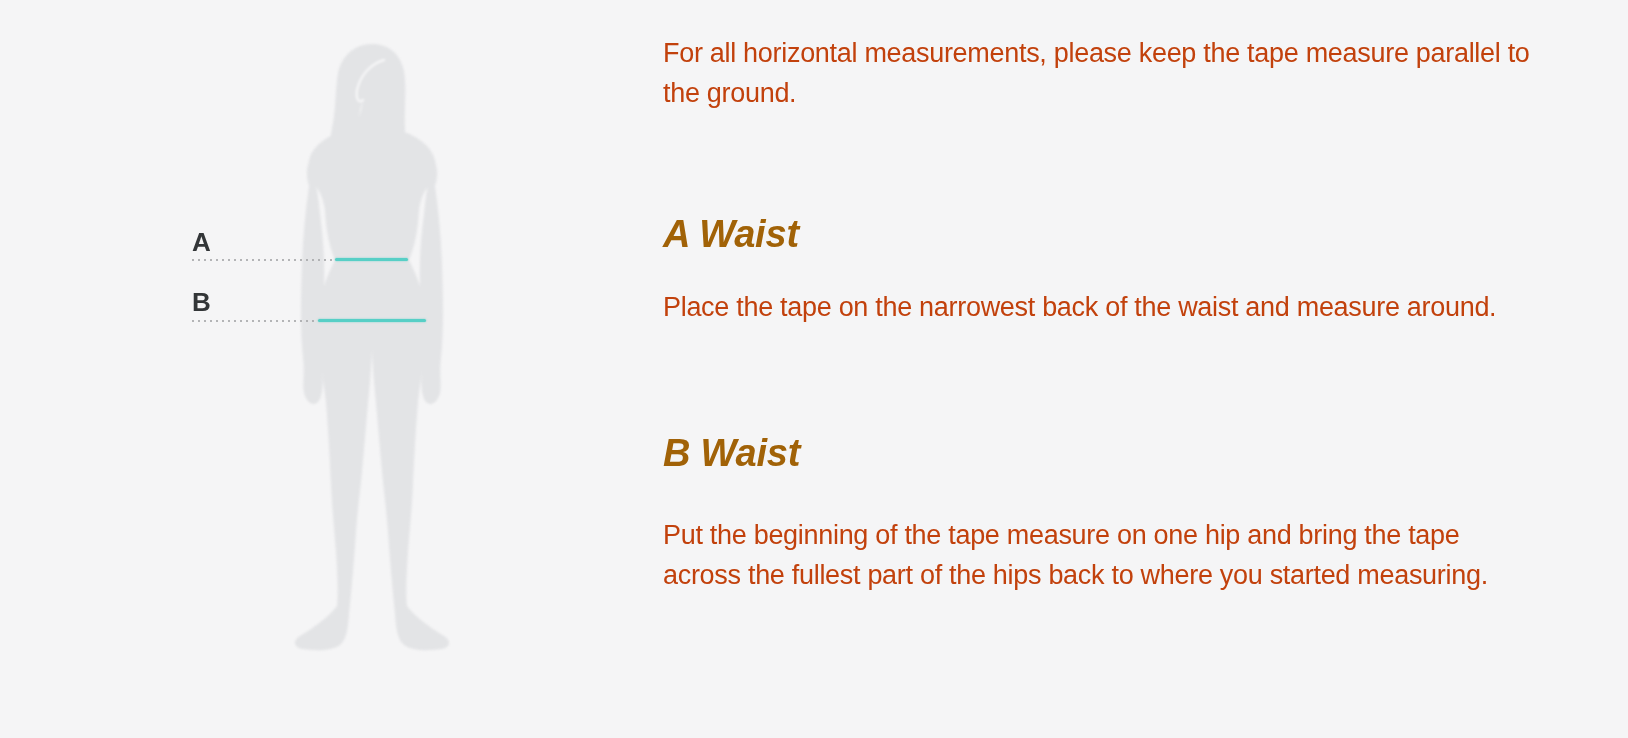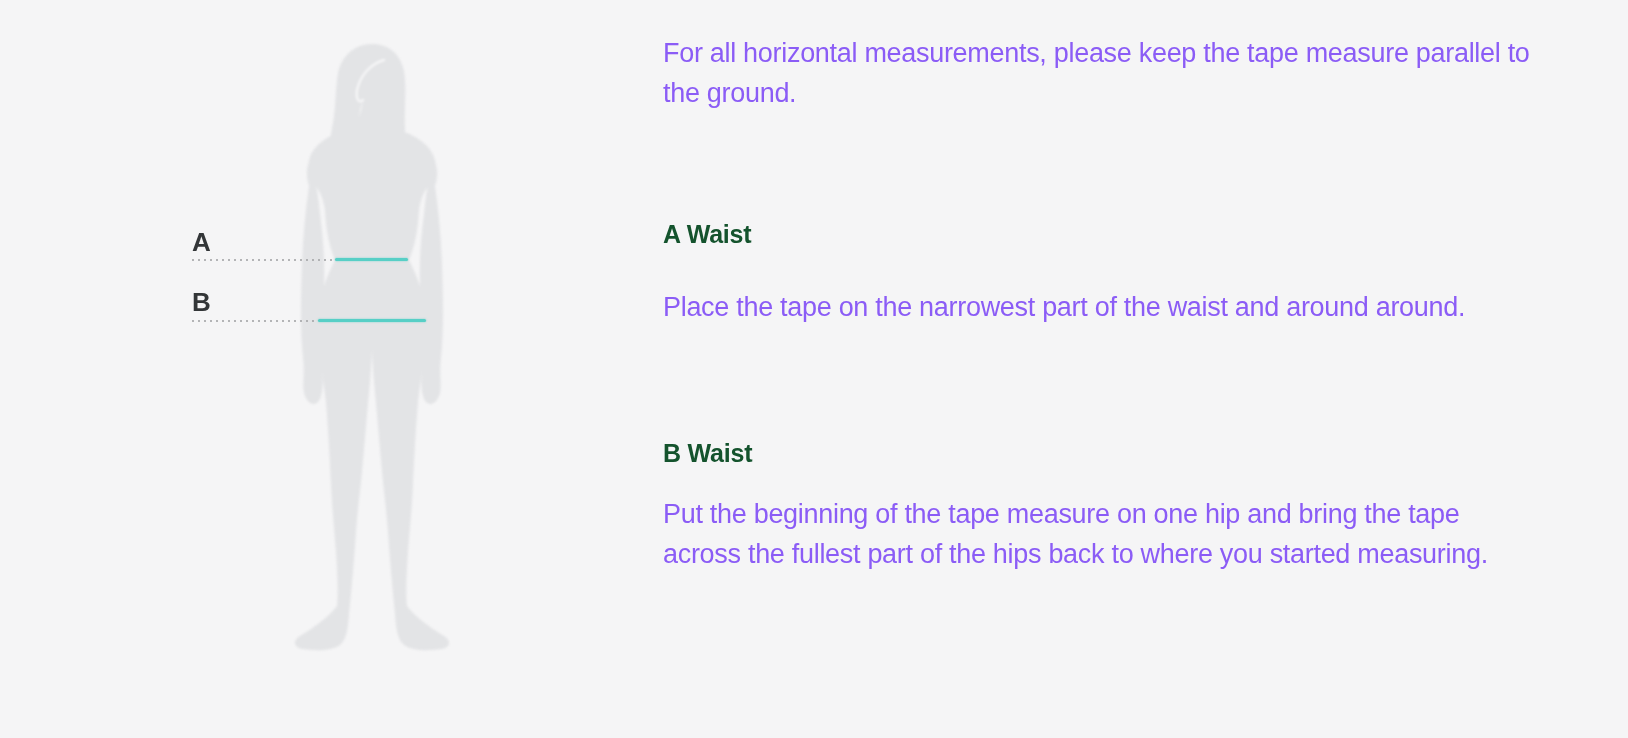--- a/index.html
+++ b/index.html
@@ -43,35 +43,36 @@
   }
   .measure-line.a { left: 335px; top: 258px; width: 73px; }
   .measure-line.b { left: 318px; top: 319px; width: 108px; }
 
   
   .copy {
     position: absolute; left: 663px; top: 0; width: 950px;
   }
   .copy p {
     font-size: 27px; line-height: 40px;
-    color: #8b5cf6;
+    color: #c2410c;
     letter-spacing: -0.3px;
     white-space: pre-line;
   }
   .copy h3 {
-    font-size: 25px; line-height: 40px;
+    font-size: 38px; line-height: 40px;
     font-weight: 700;
-    color: #14532d;
+    color: #a16207;
     letter-spacing: -0.2px;
+    font-style: italic;
   }
   .intro        { margin-top: 33px; }
   .heading-a    { margin-top: 101px; }
   .body-a       { margin-top: 33px; }
   .heading-b    { margin-top: 106px; }
-  .body-b       { margin-top: 21px; }
+  .body-b       { margin-top: 42px; }
 </style>
 </head>
 <body>
 
 <div class="stage">
 
   <div class="figure-wrap">
     <svg width="204" height="620" viewBox="0 0 204 620">
       <g fill="#e3e4e6" stroke="none">
 
@@ -167,20 +168,20 @@
 
   <div class="marker-label b">B</div>
   <div class="dotted-line b"></div>
   <div class="measure-line b"></div>
 
   <div class="copy">
     <p class="intro">For all horizontal measurements, please keep the tape measure parallel to
 the ground.</p>
 
     <h3 class="heading-a">A Waist</h3>
-    <p class="body-a">Place the tape on the narrowest part of the waist and around around.</p>
+    <p class="body-a">Place the tape on the narrowest back of the waist and measure around.</p>
 
     <h3 class="heading-b">B Waist</h3>
     <p class="body-b">Put the beginning of the tape measure on one hip and bring the tape
 across the fullest part of the hips back to where you started measuring.</p>
   </div>
 
 </div>
 
 </body></html>

